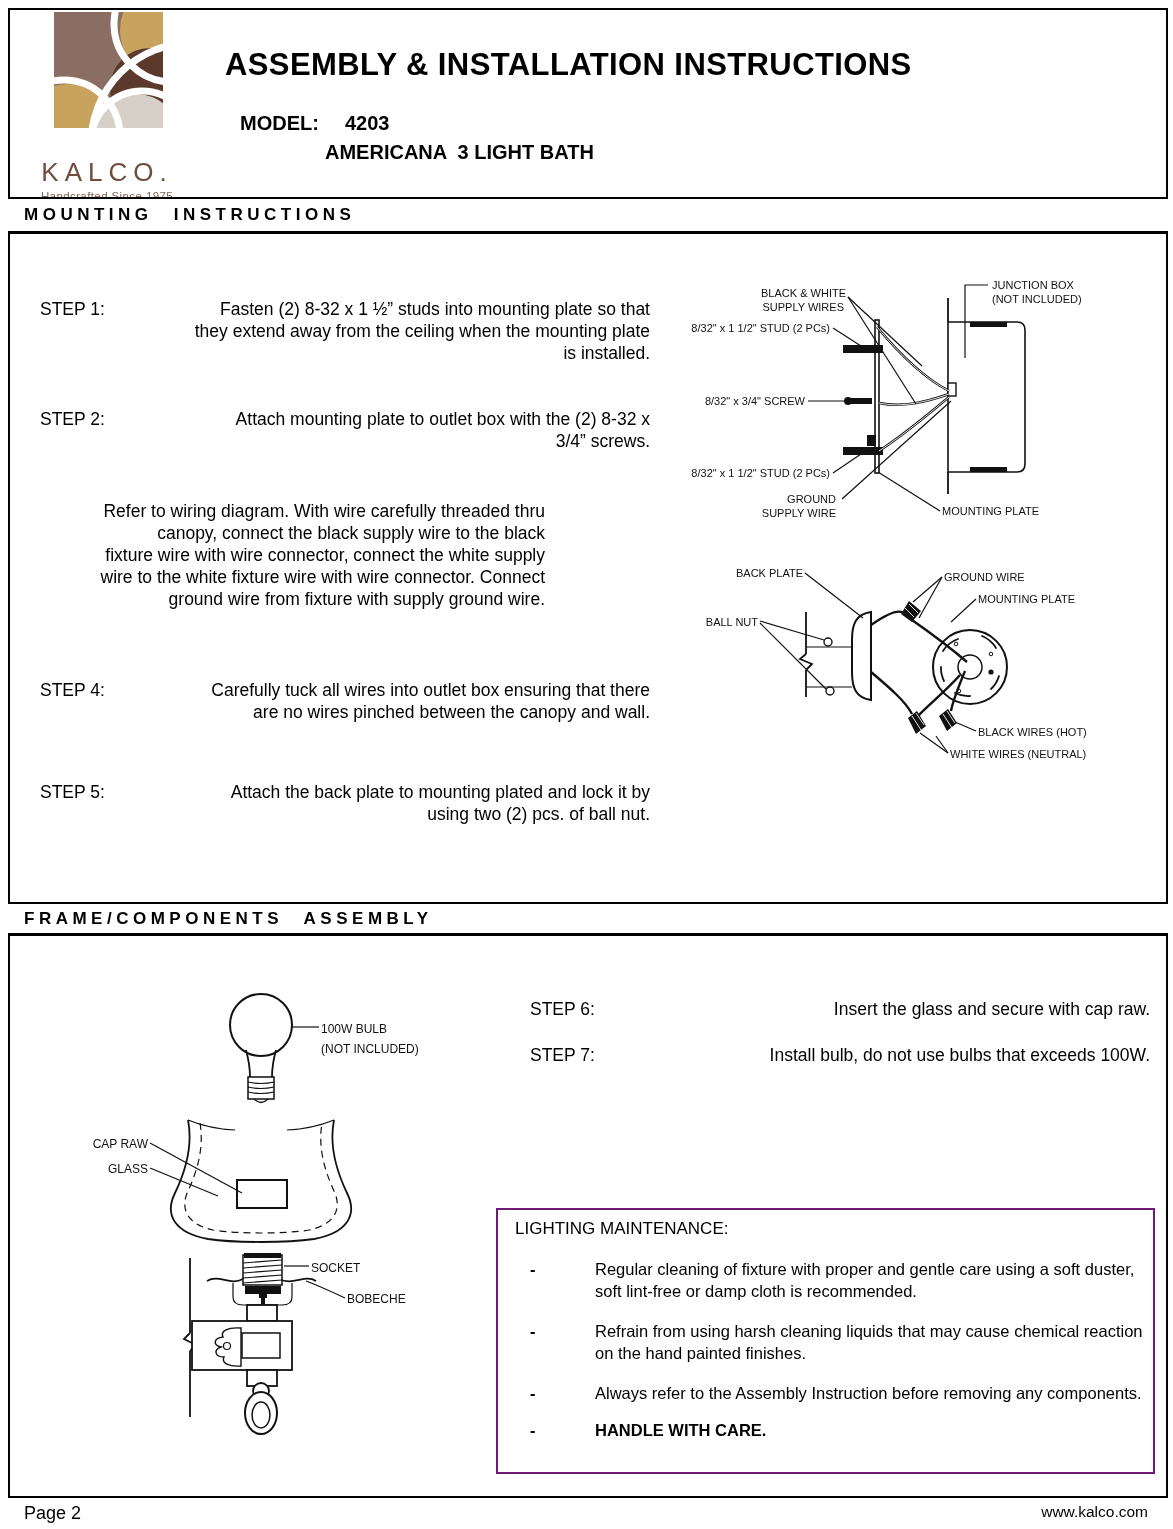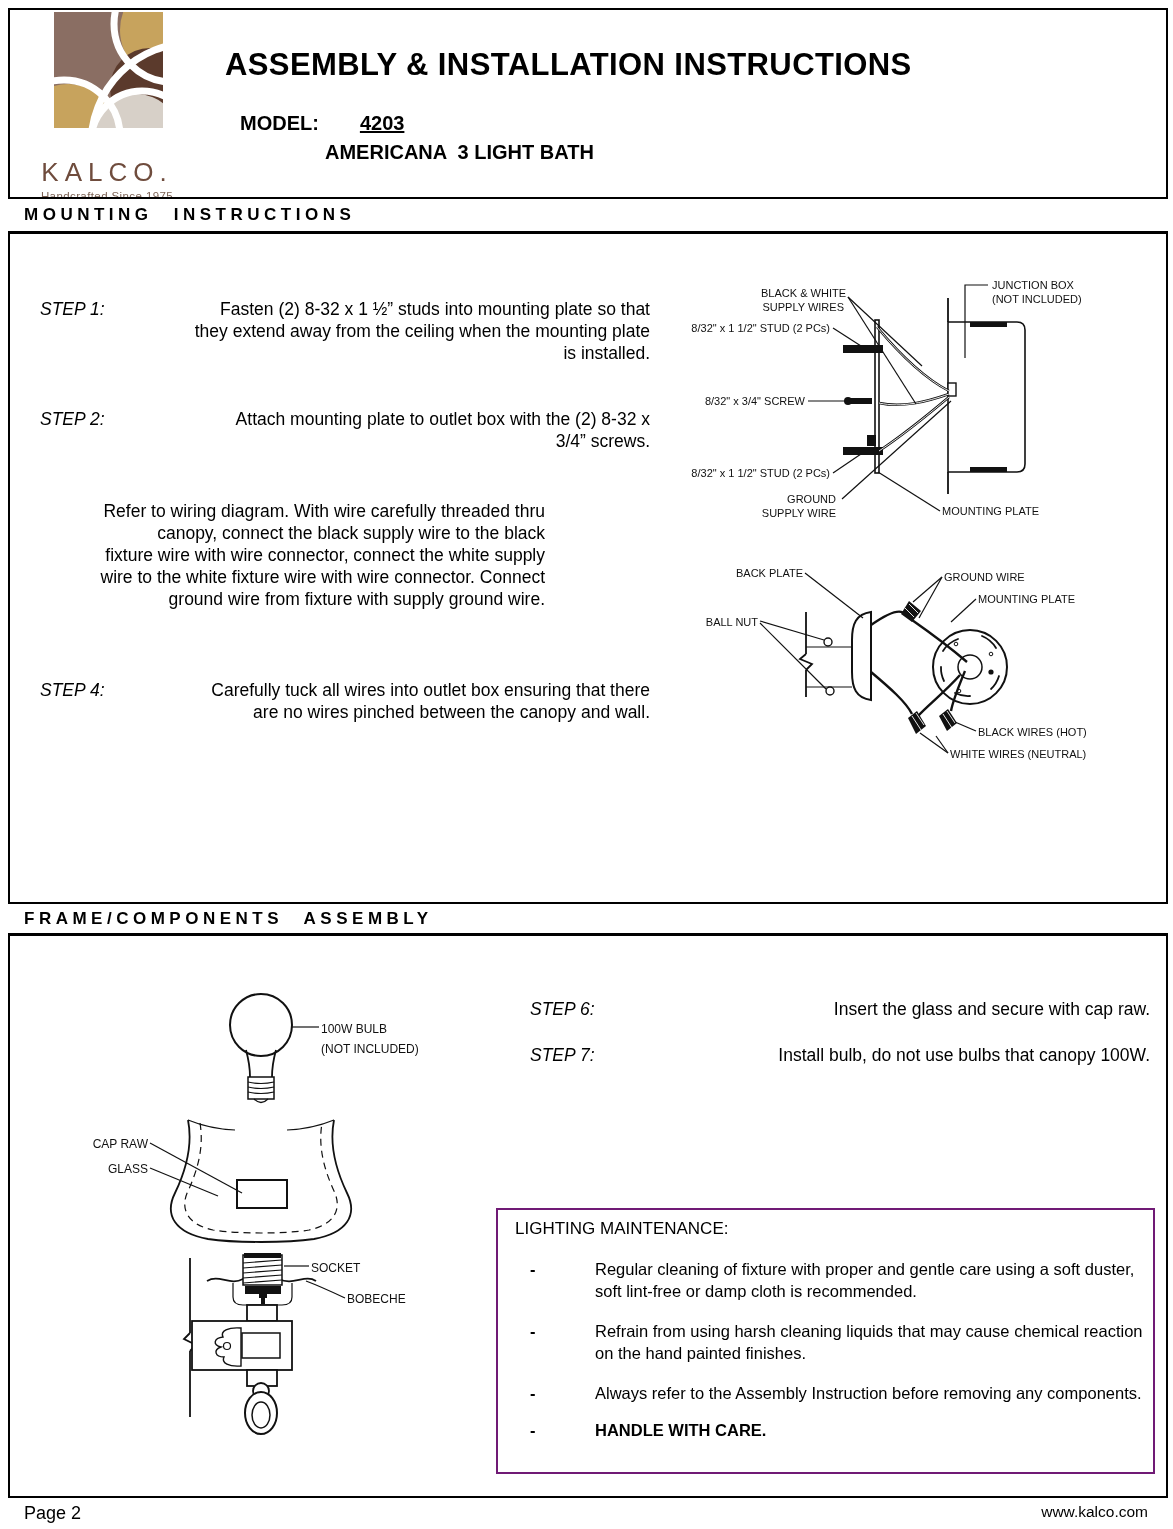--- a/index.html
+++ b/index.html
@@ -9,31 +9,31 @@
         box-sizing:border-box;border:2px solid #000;}
   
   .logo-svg{position:absolute;left:54px;top:12px;}
   .brand-name{position:absolute;left:26px;top:157px;width:162px;text-align:center;
         font-size:26px;letter-spacing:6px;color:#6f4c3d;}
   .brand-tagline{position:absolute;left:26px;top:190px;width:162px;text-align:center;
         font-size:11.5px;letter-spacing:.4px;color:#7d6355;}
   .doc-title{position:absolute;left:225px;top:47px;font-size:31px;font-weight:bold;
         letter-spacing:.4px;white-space:pre;}
   .model-row{position:absolute;left:240px;top:112px;font-size:20px;font-weight:bold;display:flex;}
-  .model-number{margin-left:41px;text-decoration:underline;}
+  .model-number{margin-left:26px;}
   .model-name{position:absolute;left:325px;top:141px;font-size:20px;font-weight:bold;white-space:pre;}
   
   .section-bar{position:absolute;left:8px;width:1160px;box-sizing:border-box;background:#fff;
         border-top:2px solid #000;border-bottom:3px solid #000;display:flex;align-items:center;
         padding-left:16px;font-weight:bold;font-size:17px;letter-spacing:4.5px;word-spacing:12px;}
   .bar-mounting{top:197px;height:37px;}
   .bar-frame{top:902px;height:34px;}
   
   .step{position:absolute;display:flex;font-size:17.5px;line-height:22px;}
-  .step .step-label{width:105px;flex:none;font-style:italic;}
+  .step .step-label{width:105px;flex:none;}
   .step .step-text{white-space:pre-line;width:505px;text-align:right;}
   .step-right .step-label{width:110px;}
   .step-right .step-text{width:510px;}
   
   .maint-box{position:absolute;left:496px;top:1208px;width:659px;height:266px;
         box-sizing:border-box;border:2px solid #701a75;}
   .maint-title{position:absolute;left:17px;top:9px;font-size:17px;}
   .m-item{position:absolute;left:32px;display:flex;font-size:16.5px;line-height:22px;}
   .m-dash{width:20px;flex:none;font-weight:bold;}
   .m-text{white-space:pre-line;width:585px;margin-left:45px;}
@@ -96,20 +96,25 @@
     <div class="step-text">Refer to wiring diagram. With wire carefully threaded thru
 canopy, connect the black supply wire to the black
 fixture wire with wire connector, connect the white supply
 wire to the white fixture wire with wire connector. Connect
 ground wire from fixture with supply ground wire.</div>
   </div>
   <div class="step" style="left:40px;top:679px">
     <div class="step-label">STEP 4:</div>
     <div class="step-text">Carefully tuck all wires into outlet box ensuring that there
 are no wires pinched between the canopy and wall.</div>
+  </div>
+  <div class="step" style="left:40px;top:781px">
+    <div class="step-label">STEP 5:</div>
+    <div class="step-text">Attach the back plate to mounting plated and lock it by
+using two (2) pcs. of ball nut.</div>
   </div>
 
   <svg class="diag" style="left:670px;top:275px" width="480" height="250" viewBox="0 0 480 250">
     <g>
       <path class="ln2" d="M278,23 L278,47"></path>
       <path class="ln2" d="M278,197 L278,219"></path>
       <path class="wht" stroke-width="1.6" d="M278,47 L347,47 Q355,47 355,55 L355,189 Q355,197 347,197 L278,197 Z"></path>
       <rect class="blk" x="300" y="47" width="37" height="5"></rect>
       <rect class="blk" x="300" y="192" width="37" height="5"></rect>
       <rect class="wht" stroke-width="1.4" x="278" y="108" width="8" height="13"></rect>
@@ -283,21 +288,21 @@
     <text x="251" y="307">SOCKET</text>
     <text x="287" y="338">BOBECHE</text>
   </svg>
 
   <div class="step step-right" style="left:530px;top:998px">
     <div class="step-label">STEP 6:</div>
     <div class="step-text">Insert the glass and secure with cap raw.</div>
   </div>
   <div class="step step-right" style="left:530px;top:1044px">
     <div class="step-label">STEP 7:</div>
-    <div class="step-text">Install bulb, do not use bulbs that canopy 100W.</div>
+    <div class="step-text">Install bulb, do not use bulbs that exceeds 100W.</div>
   </div>
 
   <div class="maint-box">
     <div class="maint-title">LIGHTING MAINTENANCE:</div>
     <div class="m-item" style="top:48px">
       <div class="m-dash">-</div>
       <div class="m-text">Regular cleaning of fixture with proper and gentle care using a soft duster,
 soft lint-free or damp cloth is recommended.</div>
     </div>
     <div class="m-item" style="top:110px">

